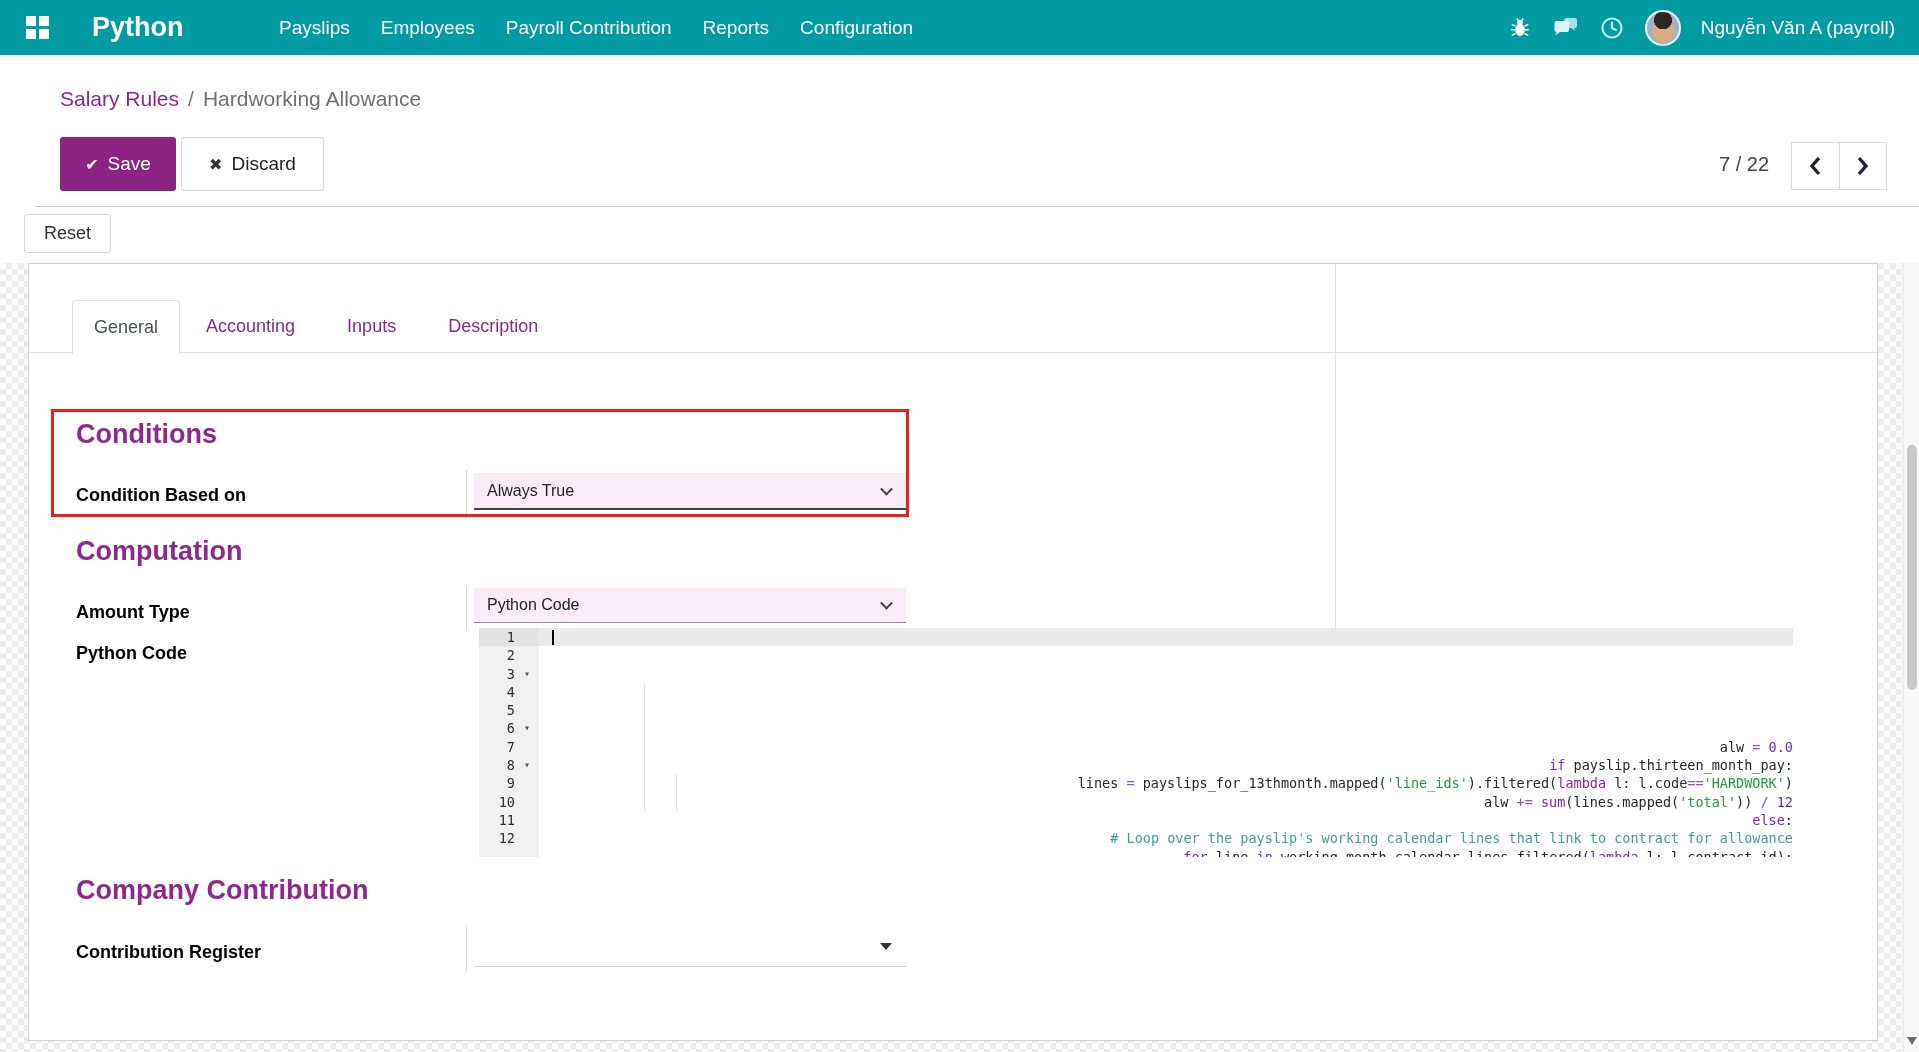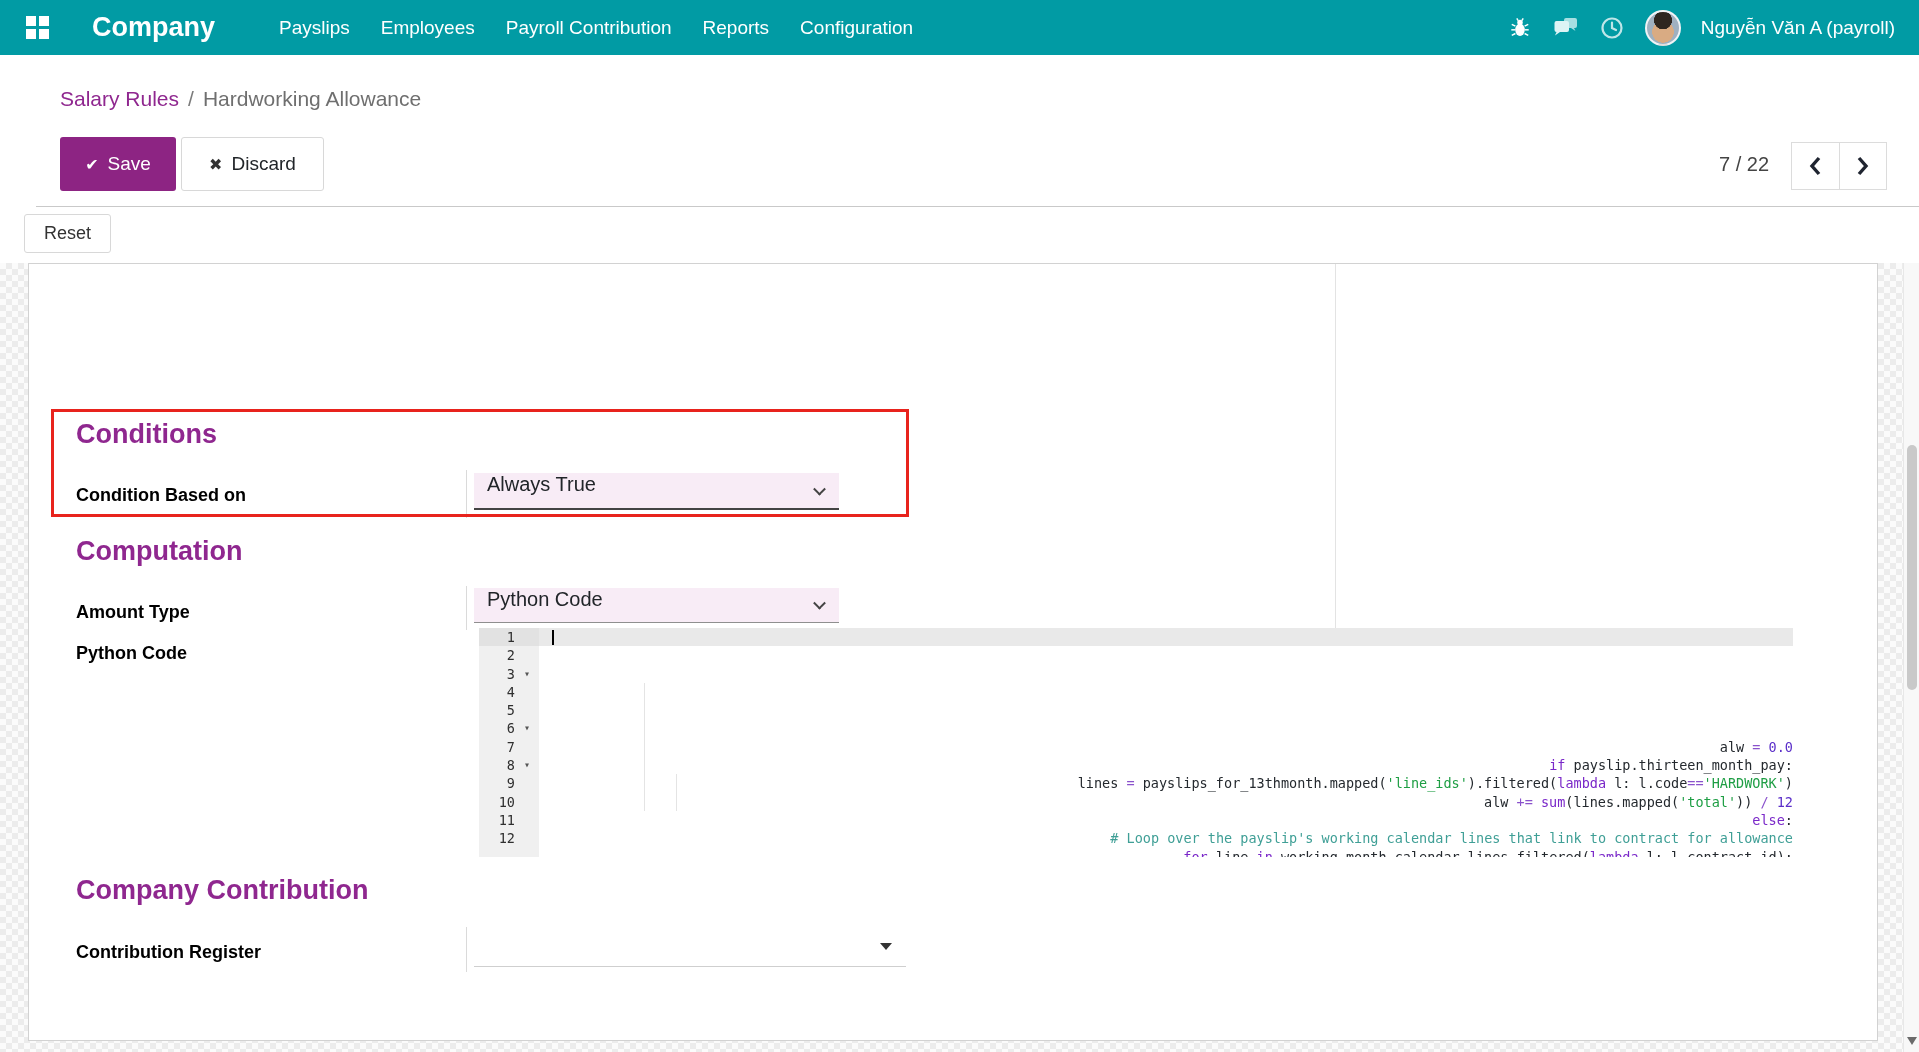--- a/index.html
+++ b/index.html
@@ -58,21 +58,21 @@
   .tab.active { height:54px; line-height:52px; padding:0 21px; background:#fff; color:#495057;
                 border:1px solid #dee2e6; border-bottom:none; border-radius:4px 4px 0 0; position:relative; z-index:2; }
 
   
   .sec-title { position:absolute; font-size:27px; font-weight:bold; color:#8f278f; }
   .fld-label { position:absolute; font-size:18px; font-weight:bold; color:#000000;margin-top:7px; }
   .cell-sep { position:absolute; width:1px; background:#dadada; }
 
   .red-box { position:absolute; left:22px; top:145px; width:858px; height:108px; border:3px solid #e8231d; z-index:6; pointer-events:none; }
 
-  .sel { position:absolute; left:445px; width:365px; background:#f8ecf6; font-size:20px; color:#212529; display:flex; align-items:flex-start; padding:0 13px; cursor:pointer; }
+  .sel { position:absolute; left:445px; width:432px; background:#f8ecf6; font-size:16px; color:#212529; display:flex; align-items:center; padding:0 13px; cursor:pointer; }
   .sel .chev { position:absolute; right:15px; top:50%; width:9px; height:9px; border-right:2px solid #444; border-bottom:2px solid #444; transform:translateY(-70%) rotate(45deg); }
   .sel-always { top:209px; height:37px; border-bottom:2px solid #434343; }
   .sel-python { top:324px; height:35px; border-bottom:1px solid #8f8f8f; }
 
   .m2o { position:absolute; left:445px; top:668px; width:432px; height:35px; border-bottom:1px solid #cfcfcf; cursor:pointer; }
   .m2o .caret { position:absolute; right:14px; top:11px; width:0; height:0; border-left:6px solid transparent; border-right:6px solid transparent; border-top:7px solid #333; }
 
   
   .editor { position:absolute; left:450px; top:364px; width:1314px; height:229px; display:flex;
             font-family:"DejaVu Sans Mono", monospace; font-size:13.5px; line-height:18.3px; background:#fff; cursor:text; }
@@ -101,21 +101,21 @@
 </head>
 <body>
 
 <div class="navbar">
   <div class="apps-icon">
       <span></span>
       <span></span>
       <span></span>
       <span></span>
     </div>
-  <div class="brand">Company</div>
+  <div class="brand">Python</div>
   <div class="nav-menus">
     <a>Payslips</a>
     <a>Employees</a>
     <a>Payroll Contribution</a>
     <a>Reports</a>
     <a>Configuration</a>
   </div>
   <div class="nav-right">
     <div class="nav-ico">
       <svg width="22" height="22" viewBox="0 0 24 24" fill="#ffffff">
@@ -178,20 +178,26 @@
 </div>
 
 <div class="statusbar">
   <div class="btn btn-reset">Reset</div>
 </div>
 
 <div class="content">
   <div class="sheet">
     <div class="col-divider"></div>
 
+    <div class="tabs">
+      <div class="tab active">General</div>
+      <div class="tab">Accounting</div>
+      <div class="tab">Inputs</div>
+      <div class="tab">Description</div>
+    </div>
 
     <div class="red-box"></div>
     <div class="sec-title" style="left:47px; top:155px;">Conditions</div>
     <div class="fld-label" style="left:47px; top:214px;">Condition Based on</div>
     <div class="cell-sep" style="left:437px; top:206px; height:48px;"></div>
     <div class="sel sel-always">
       <span>Always True</span>
       <span class="chev"></span>
     </div>
 

